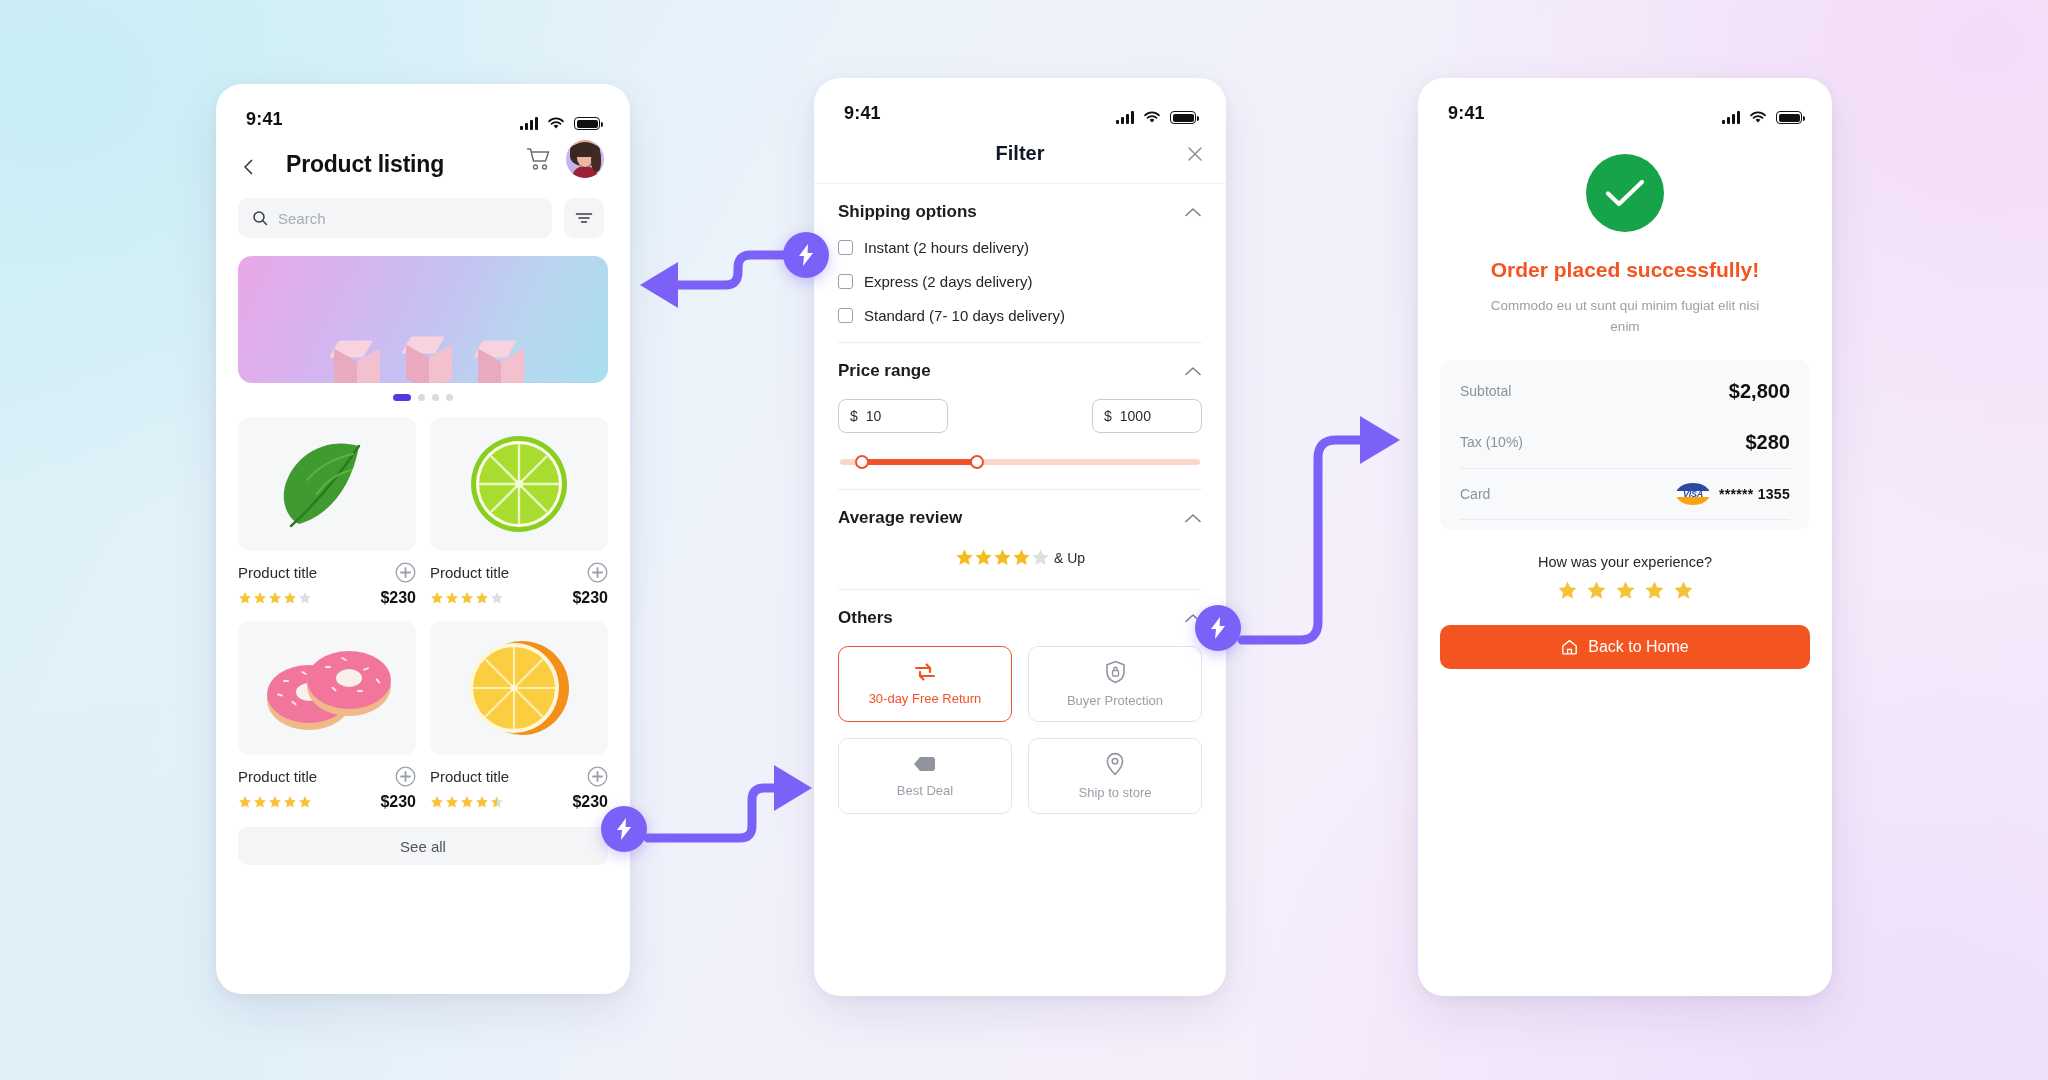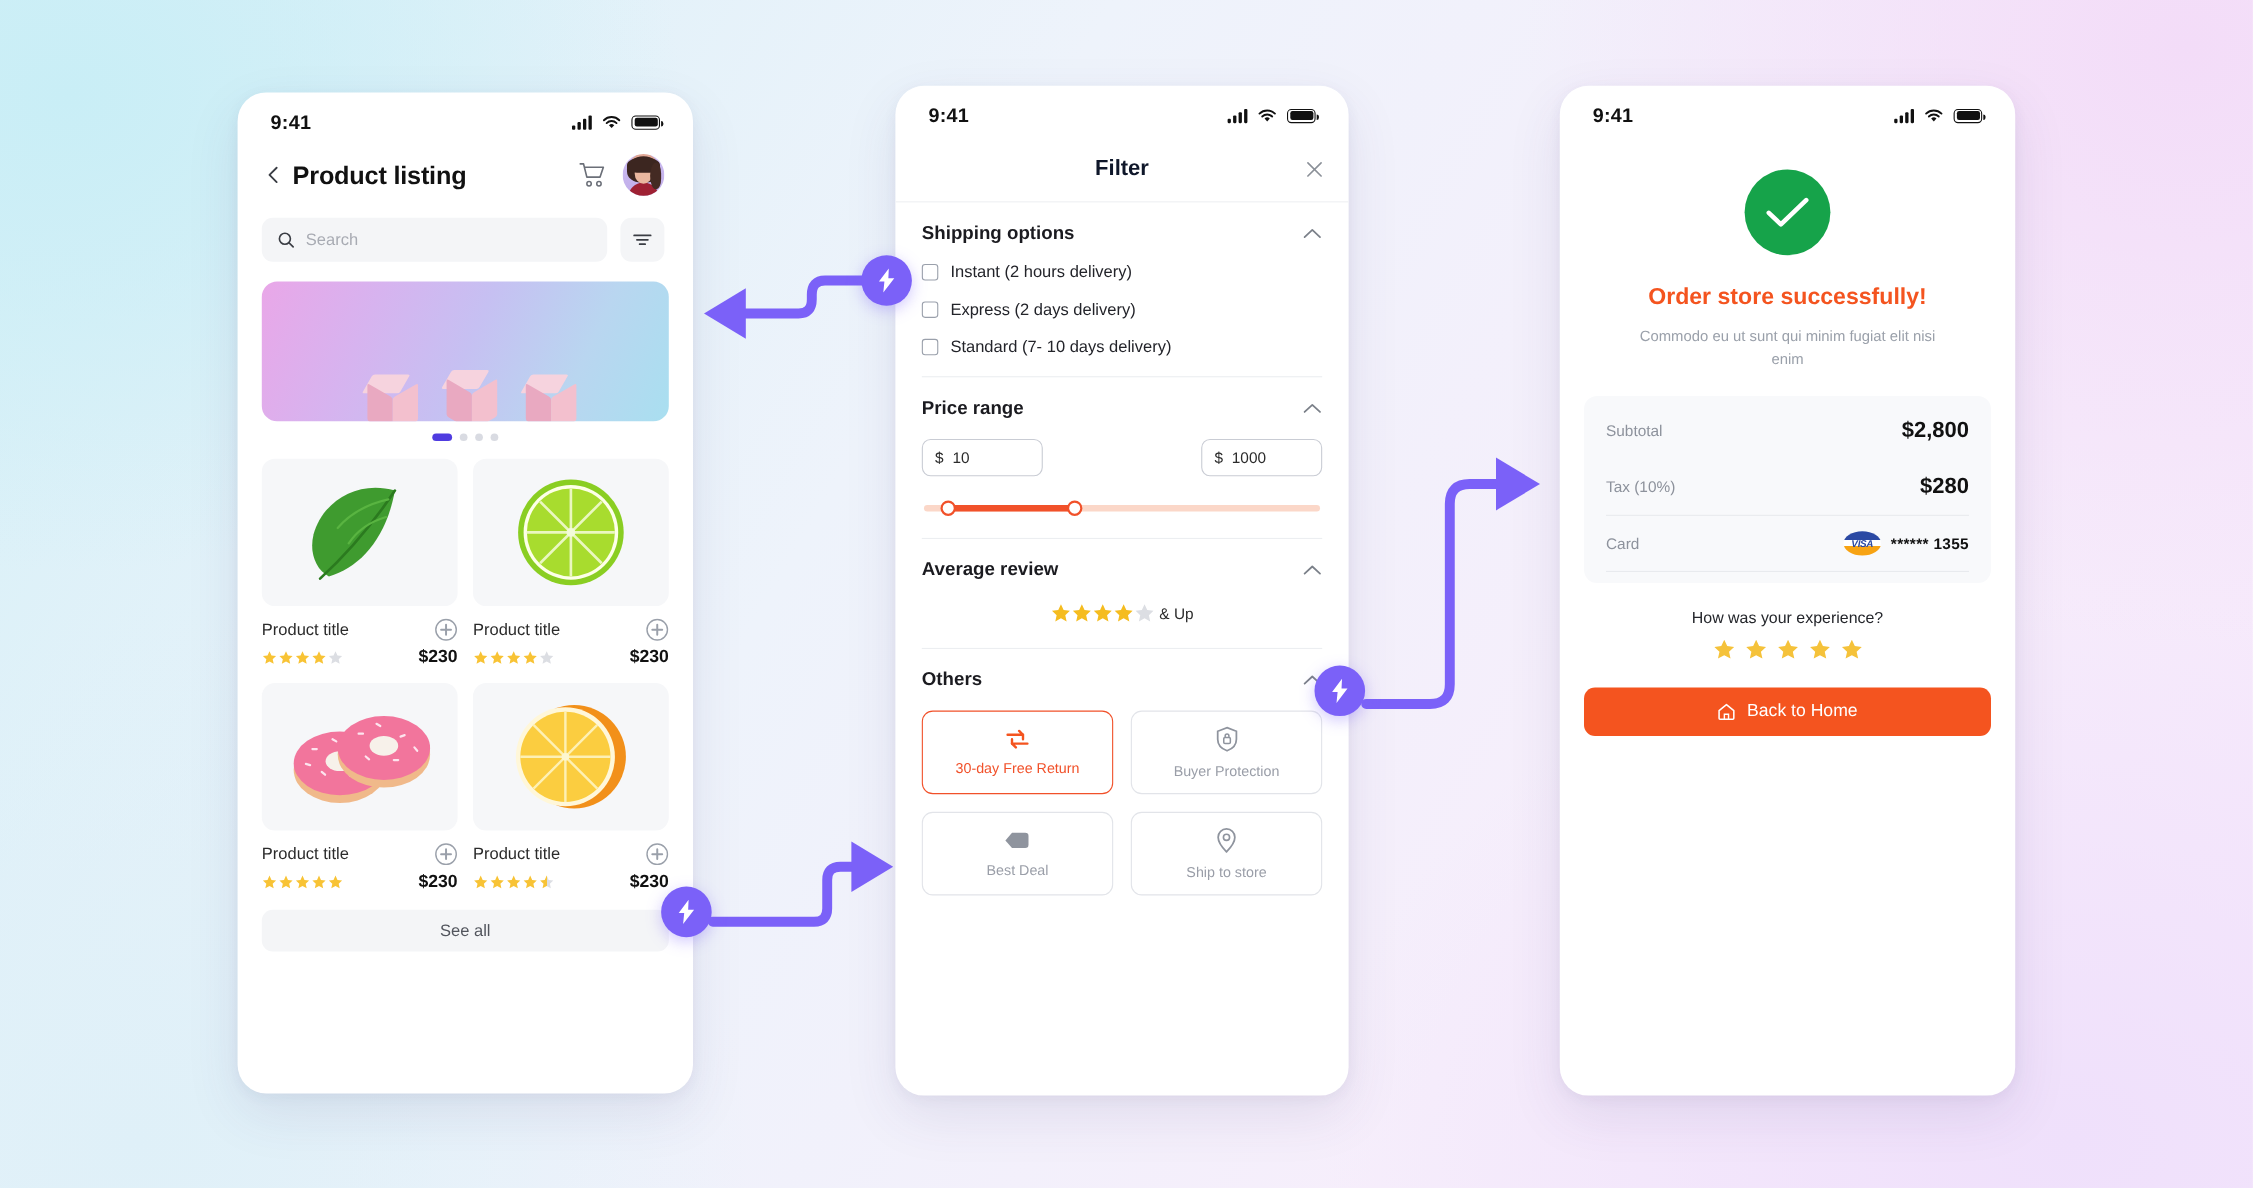--- a/index.html
+++ b/index.html
@@ -23,36 +23,36 @@
     border-radius: 26px;
     box-shadow: 0 18px 48px rgba(70,60,120,.10), 0 3px 12px rgba(70,60,120,.06);
     overflow: hidden;
   }
   #phone-left   { left: 216px;  top: 84px;  width: 414px; height: 910px; }
   #phone-mid    { left: 814px;  top: 78px;  width: 412px; height: 918px; }
   #phone-right  { left: 1418px; top: 78px;  width: 414px; height: 918px; }
 
   
   .statusbar {
-    height: 46px; display: flex; align-items: center;
+    height: 46px; display: flex; align-items: flex-end;
     justify-content: space-between; padding: 8px 30px 0 30px; gap: 36px;
   }
   .sb-time { font-size: 18px; font-weight: 700; color: #111; letter-spacing: .2px; }
   .sb-icons { display: flex; align-items: center; gap: 9px; }
   .ico-signal { display: flex; align-items: flex-end; gap: 2px; height: 13px; }
   .ico-signal i { display:block; width: 3px; background: #111; border-radius: 1px; }
   .ico-signal i:nth-child(1){ height:4px; } .ico-signal i:nth-child(2){ height:7px; }
   .ico-signal i:nth-child(3){ height:10px; } .ico-signal i:nth-child(4){ height:13px; }
   .ico-wifi { width: 18px; height: 13px; }
   .ico-batt { width: 26px; height: 13px; border: 1.6px solid #111; border-radius: 4px; position: relative; }
   .ico-batt::before { content:""; position:absolute; inset:1.5px; background:#111; border-radius:2px; }
   .ico-batt::after { content:""; position:absolute; right:-4px; top:4px; width:2px; height:5px; background:#111; border-radius:0 2px 2px 0; }
 
   
-  .pl-header { display:flex; align-items:center; padding: 10px 26px 0 22px; gap: 6px; }
+  .pl-header { display:flex; align-items:flex-end; padding: 10px 26px 0 22px; gap: 26px; }
   .back-chevron { width: 22px; height: 22px; flex: 0 0 auto; cursor: pointer; }
   .pl-title { font-size: 23px; font-weight: 700; color: #111; letter-spacing: -.2px; }
   .pl-head-right { margin-left: auto; display:flex; align-items:center; gap: 14px; }
   .cart-icon { width: 26px; height: 24px; cursor:pointer; }
   .avatar {
     width: 38px; height: 38px; border-radius: 50%;
     background: radial-gradient(circle at 50% 34%, #f0c3b5 0%, #e0a694 42%, transparent 43%),
                 linear-gradient(180deg,#cdbdf2 0%, #c0ade9 100%);
     position: relative; overflow: hidden; cursor: pointer; flex:0 0 auto;
   }
@@ -629,21 +629,21 @@
         <div class="ico-batt"></div>
       </div>
     </div>
 
     <div class="succ-body">
       <div class="succ-circle">
         <svg width="42" height="32" viewBox="0 0 42 32">
             <path d="M4 16.5 15 27 38 5" stroke="#fff" stroke-width="4.2" fill="none" stroke-linecap="round" stroke-linejoin="round"></path>
           </svg>
       </div>
-      <div class="succ-title">Order store successfully!</div>
+      <div class="succ-title">Order placed successfully!</div>
       <div class="succ-sub">Commodo eu ut sunt qui minim fugiat elit nisi enim</div>
     </div>
 
     <div class="summary">
       <div class="srow">
         <span class="slabel">Subtotal</span>
         <span class="svalue">$2,800</span>
       </div>
       <div class="srow">
         <span class="slabel">Tax (10%)</span>

